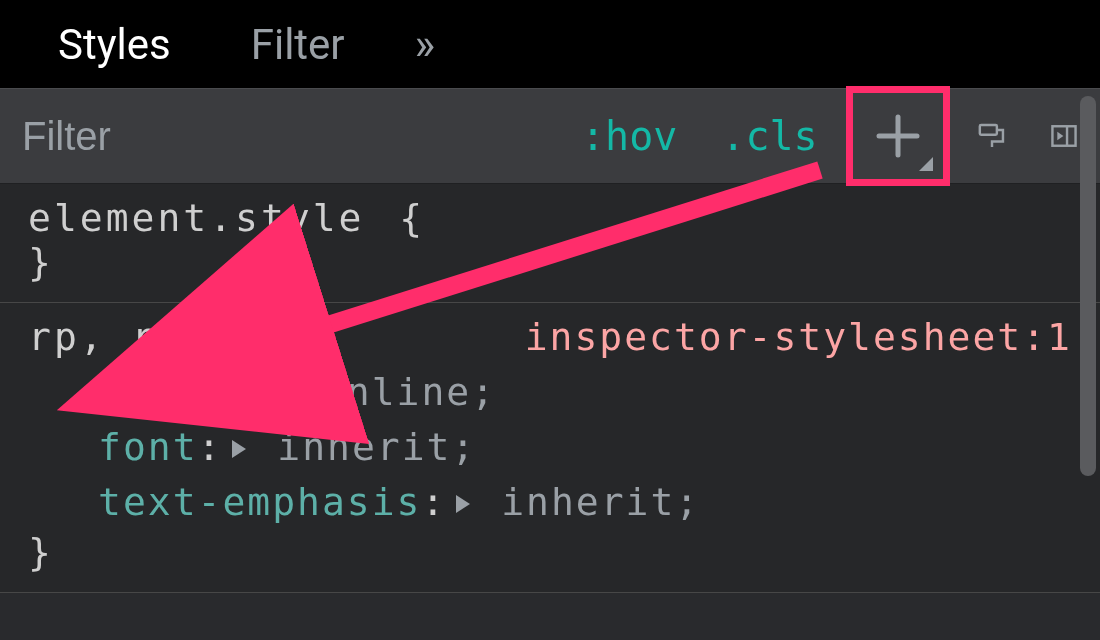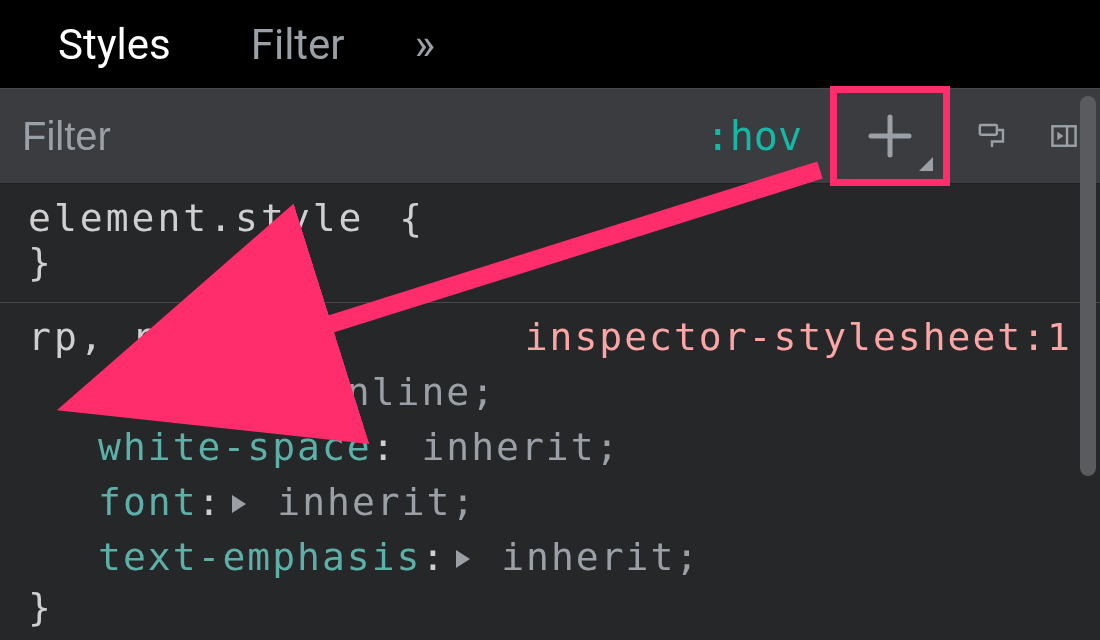--- a/index.html
+++ b/index.html
@@ -178,20 +178,21 @@
 
   <div class="tabs">
     <div class="tab active">Styles</div>
     <div class="tab">Filter</div>
     <div class="tab-overflow">»</div>
   </div>
 
   <div class="toolbar">
     <input class="filter-input" placeholder="Filter" style="">
     <div class="toolbar-btn">:hov</div>
+    <div class="toolbar-btn">.cls</div>
 
     <div class="plus-box">
       <svg width="46" height="46" viewBox="0 0 46 46">
         <line x1="23" y1="4" x2="23" y2="42" stroke="#9aa0a6" stroke-width="5" stroke-linecap="round"></line>
         <line x1="4" y1="23" x2="42" y2="23" stroke="#9aa0a6" stroke-width="5" stroke-linecap="round"></line>
       </svg>
       <div class="plus-corner"></div>
     </div>
 
     <div class="toolbar-btn icon-slot">
@@ -227,21 +228,20 @@
     <div class="rule-block">
       <div class="rule-header">
         <div>
           <span class="selector">rp, rt</span>
           <span class="brace" style="margin-left:12px;">{</span>
         </div>
         <span class="source-link">inspector-stylesheet:1</span>
       </div>
       <div class="decls" id="decls">
           <div class="decl"><span class="prop">display</span><span class="colon">:</span><span> </span><span class="val"> inline</span><span class="semi">;</span></div>
-          <div class="decl"><span class="prop">white-space</span><span class="colon">:</span><span> </span><span class="val"> inherit</span><span class="semi">;</span></div>
           <div class="decl"><span class="prop">font</span><span class="colon">:</span><span class="tri"></span><span class="val"> inherit</span><span class="semi">;</span></div>
           <div class="decl"><span class="prop">text-emphasis</span><span class="colon">:</span><span class="tri"></span><span class="val"> inherit</span><span class="semi">;</span></div>
         </div>
       <div class="brace">}</div>
     </div>
 
   </div>
 
   <svg class="arrow-svg">
     <defs>

